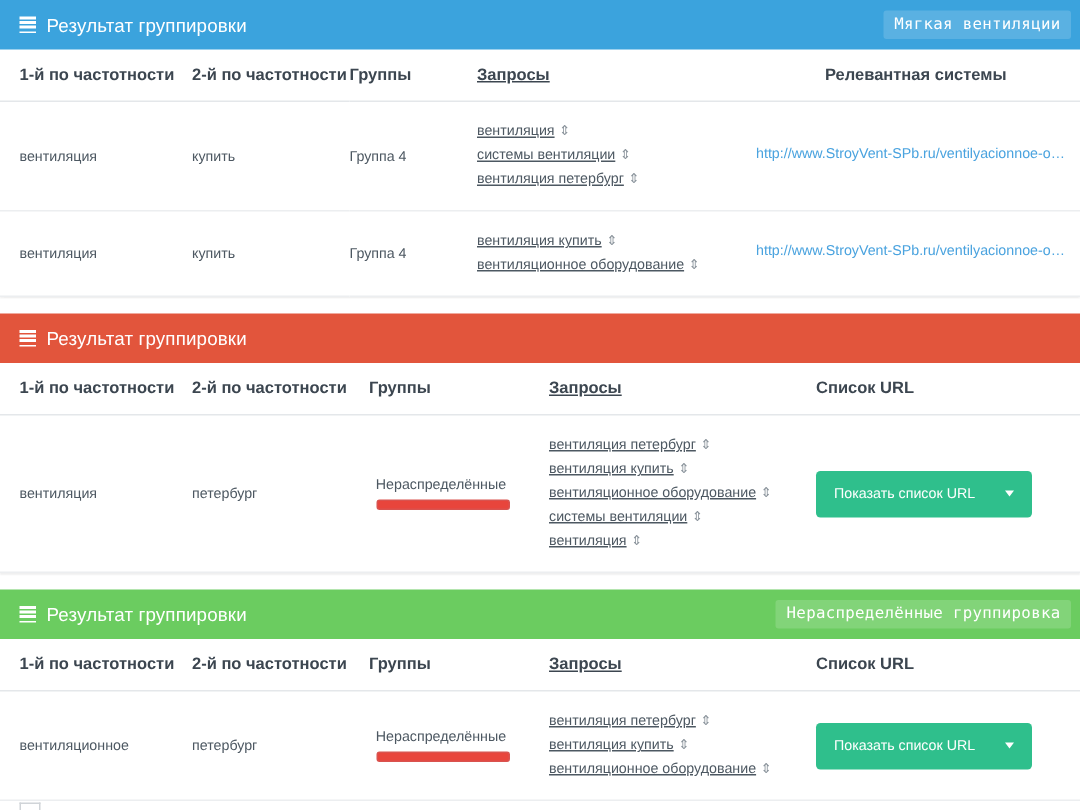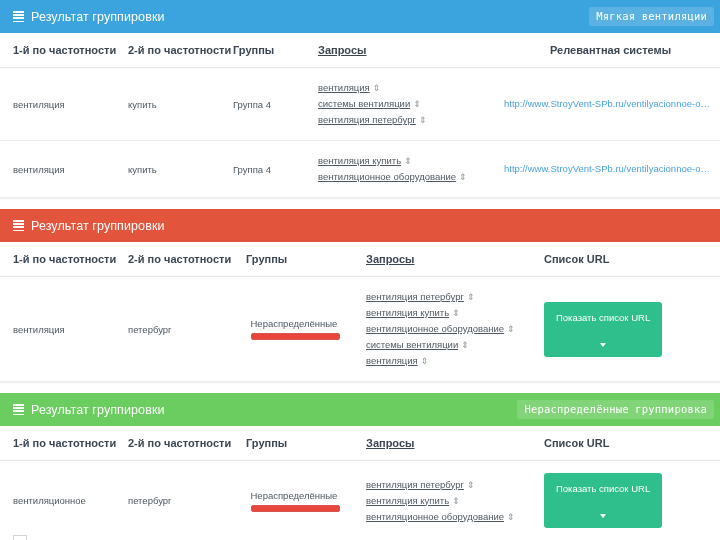--- a/index.html
+++ b/index.html
@@ -192,21 +192,20 @@
     gap: 20px;
     background: #2fbf8c;
     color: #ffffff;
     font-size: 9.5px;
     border: none;
     border-radius: 3px;
     padding: 10px 12px;
     cursor: pointer;
     white-space: nowrap;
     font-family: "Liberation Sans", sans-serif;
-    flex-direction: column;
   }
   .caret {
     display: inline-block;
     width: 0; height: 0;
     border-left: 3.5px solid transparent;
     border-right: 3.5px solid transparent;
     border-top: 4px solid #ffffff;
   }
 
   

